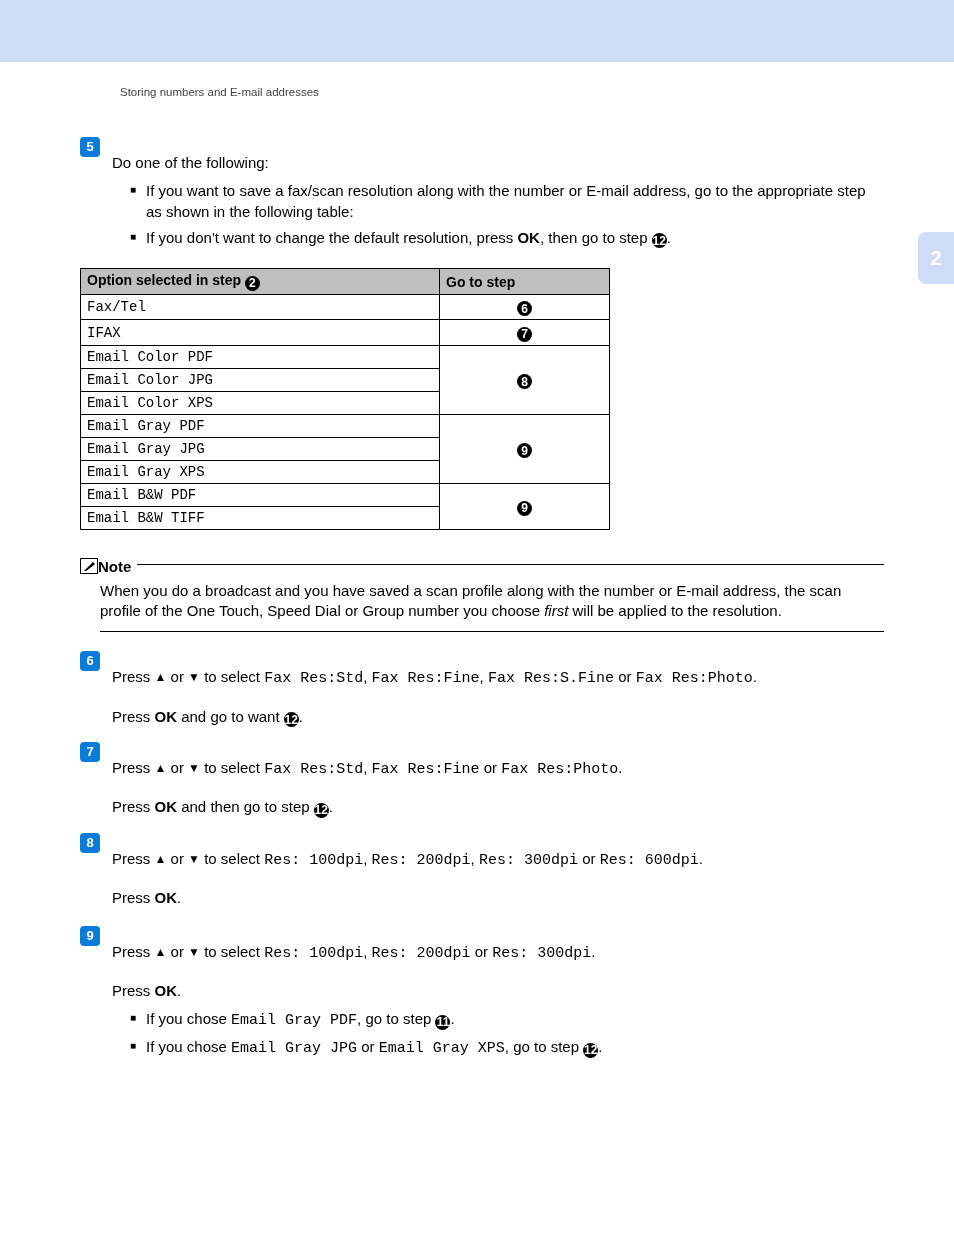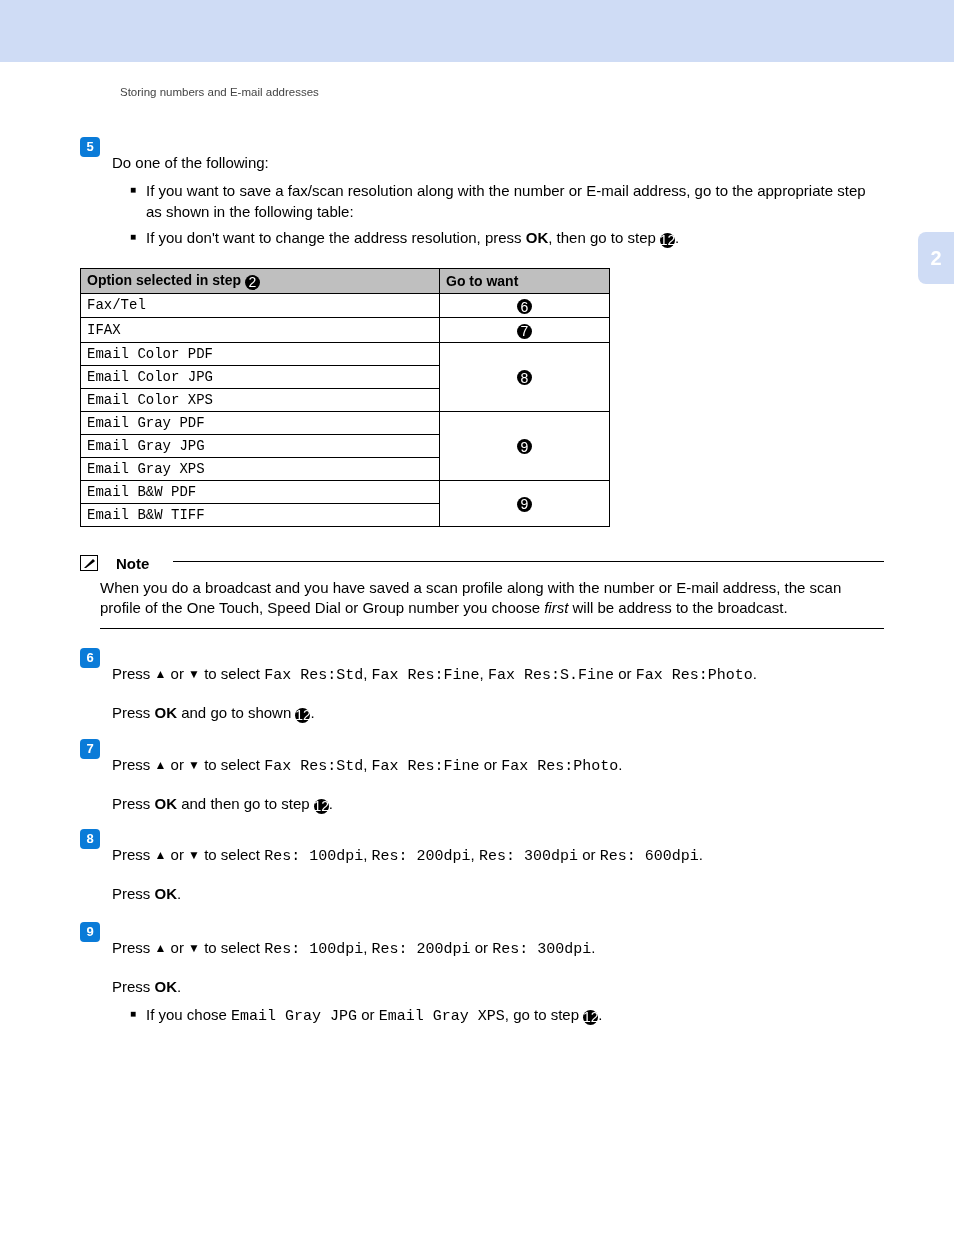--- a/index.html
+++ b/index.html
@@ -88,22 +88,22 @@
   }
   .circ {
     display: inline-flex;
     align-items: center;
     justify-content: center;
     width: 15px;
     height: 15px;
     border-radius: 50%;
     background: #000;
     color: #fff;
-    font-size: 14px;
-    font-weight: normal;
+    font-size: 12px;
+    font-weight: bold;
     vertical-align: -2px;
   }
   .bold { font-weight: bold; }
   .mono { font-family: "Courier New", Courier, monospace; font-size: 15px; }
   .arrow { font-size: 12px; vertical-align: 1px; }
   table.opt {
     border-collapse: collapse;
     width: 530px;
     margin: 10px 0 28px 0;
   }
@@ -122,21 +122,21 @@
     text-align: center;
     width: 170px;
   }
   table.opt td.opt-cell {
     font-family: "Courier New", Courier, monospace;
   }
   .note-block { margin: 14px 0 18px 0; }
   .note-head {
     display: flex;
     align-items: center;
-    gap: 18px;
+    gap: 0;
     margin-top: 28px;
   }
   .note-icon-box {
     border: 1px solid #000;
     padding: 0 2px 0 2px;
     display: inline-flex;
     align-items: center;
     gap: 2px;
     height: 16px;
   }
@@ -178,33 +178,33 @@
 
   <div class="breadcrumb">Storing numbers and E-mail addresses</div>
 
   <div class="step-row">
     <div class="step-badge">5</div>
     <div class="step-body">
       <p>Do one of the following:</p>
       <ul class="sq">
         <li>If you want to save a fax/scan resolution along with the number or E-mail address, go to the appropriate step as shown in the following table:</li>
         <li>
-          <span>If you don't want to change the address resolution, press </span><span class="bold">OK</span><span>, then go to step </span><span class="circ">12</span><span>.</span>
+          <span>If you don't want to change the default resolution, press </span><span class="bold">OK</span><span>, then go to step </span><span class="circ">12</span><span>.</span>
         </li>
       </ul>
     </div>
   </div>
 
   <table class="opt">
     <tbody>
         <tr>
       <th>
         <span>Option selected in step </span><span class="circ">2</span>
       </th>
-      <th class="step-cell">Go to want</th>
+      <th class="step-cell">Go to step</th>
     </tr>
     <tr>
       <td class="opt-cell">Fax/Tel</td>
       <td class="step-cell"><span class="circ">6</span></td>
     </tr>
     <tr>
       <td class="opt-cell">IFAX</td>
       <td class="step-cell"><span class="circ">7</span></td>
     </tr>
     <tr>
@@ -241,33 +241,33 @@
     <div class="note-head">
       <span class="note-icon-box">
         <svg width="12" height="12" viewBox="0 0 12 12">
             <path d="M1 11 L9 3 L11 5 L3 11 Z M9 3 L10 2 L12 4 L11 5 Z" fill="#000"></path>
           </svg>
       </span>
       <span class="note-label">Note</span>
       <span class="note-rule"></span>
     </div>
     <div class="note-body">
-      <span>When you do a broadcast and you have saved a scan profile along with the number or E-mail address, the scan profile of the One Touch, Speed Dial or Group number you choose </span><em class="ital">first</em><span> will be address to the broadcast.</span>
+      <span>When you do a broadcast and you have saved a scan profile along with the number or E-mail address, the scan profile of the One Touch, Speed Dial or Group number you choose </span><em class="ital">first</em><span> will be applied to the resolution.</span>
     </div>
     <div class="note-end-rule"></div>
   </div>
 
   <div class="step-row">
     <div class="step-badge">6</div>
     <div class="step-body">
       <p>
         <span>Press </span><span class="arrow">▲</span><span> or </span><span class="arrow">▼</span><span> to select </span><span class="mono">Fax Res:Std</span><span>, </span><span class="mono">Fax Res:Fine</span><span>, </span><span class="mono">Fax Res:S.Fine</span><span> or </span><span class="mono">Fax Res:Photo</span><span>.</span>
       </p>
       <p>
-        <span>Press </span><span class="bold">OK</span><span> and go to shown </span><span class="circ">12</span><span>.</span>
+        <span>Press </span><span class="bold">OK</span><span> and go to want </span><span class="circ">12</span><span>.</span>
       </p>
     </div>
   </div>
 
   <div class="step-row">
     <div class="step-badge">7</div>
     <div class="step-body">
       <p>
         <span>Press </span><span class="arrow">▲</span><span> or </span><span class="arrow">▼</span><span> to select </span><span class="mono">Fax Res:Std</span><span>, </span><span class="mono">Fax Res:Fine</span><span> or </span><span class="mono">Fax Res:Photo</span><span>.</span>
       </p>
@@ -294,20 +294,23 @@
   <div class="step-row">
     <div class="step-badge">9</div>
     <div class="step-body">
       <p>
         <span>Press </span><span class="arrow">▲</span><span> or </span><span class="arrow">▼</span><span> to select </span><span class="mono">Res: 100dpi</span><span>, </span><span class="mono">Res: 200dpi</span><span> or </span><span class="mono">Res: 300dpi</span><span>.</span>
       </p>
       <p>
         <span>Press </span><span class="bold">OK</span><span>.</span>
       </p>
       <ul class="sq">
+        <li>
+          <span>If you chose </span><span class="mono">Email Gray PDF</span><span>, go to step </span><span class="circ">11</span><span>.</span>
+        </li>
         <li>
           <span>If you chose </span><span class="mono">Email Gray JPG</span><span> or </span><span class="mono">Email Gray XPS</span><span>, go to step </span><span class="circ">12</span><span>.</span>
         </li>
       </ul>
     </div>
   </div>
 
   <div class="footer-area">
     
   </div>

